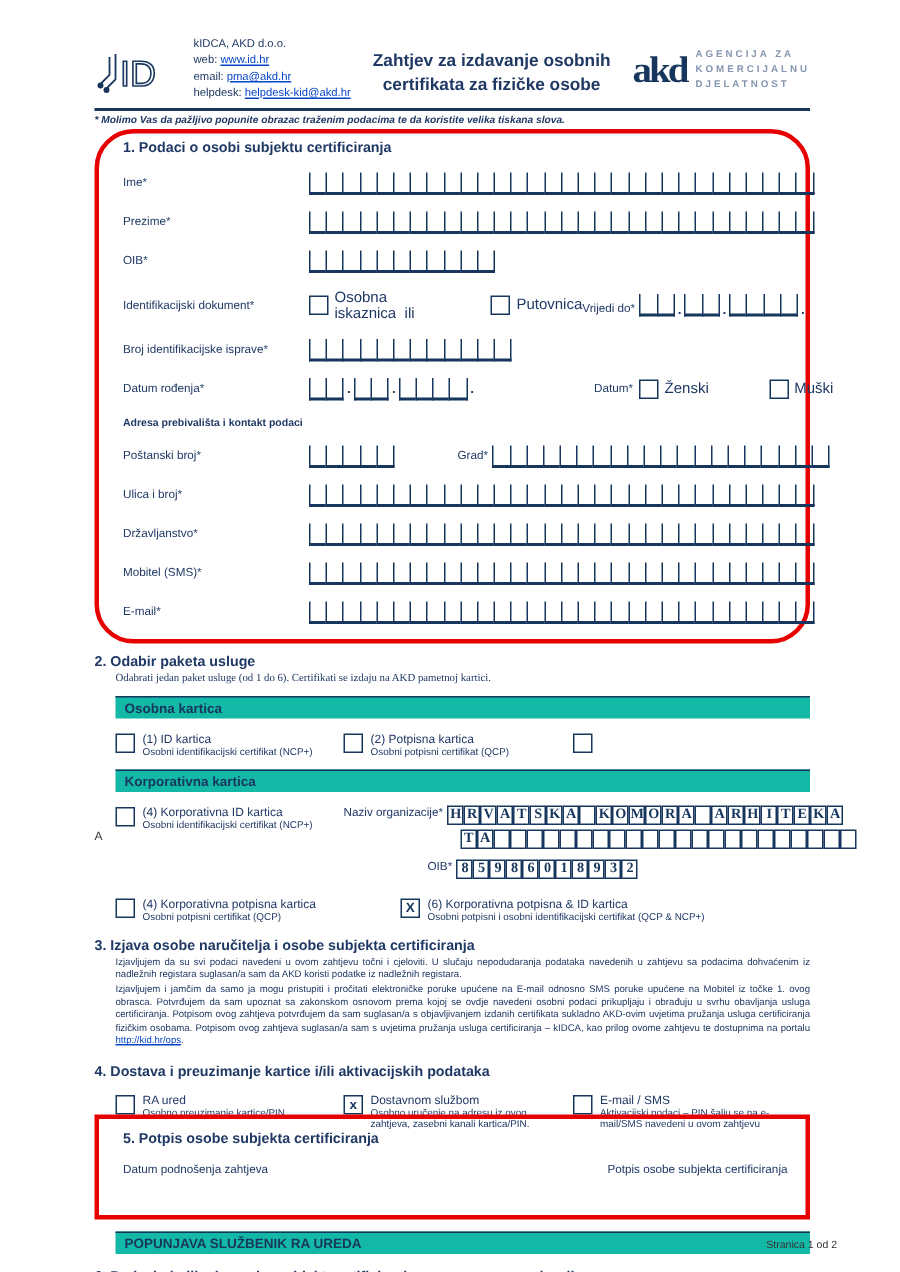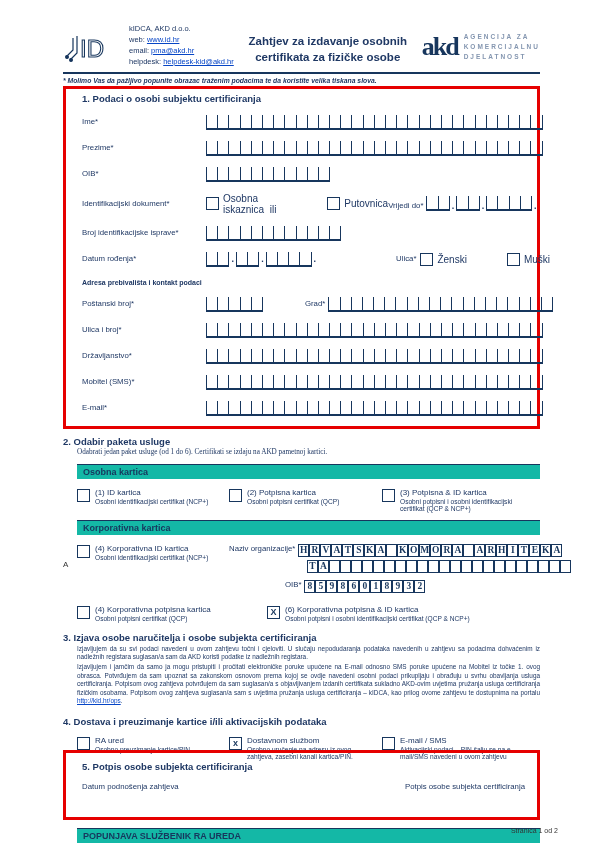--- a/index.html
+++ b/index.html
@@ -13,21 +13,21 @@
   .orgtxt .lbl{color:#1F3864;}
   .orgtxt a{color:#0645c6;text-decoration:underline;}
   .hdr-title{flex:1;text-align:center;font-size:11.5px;color:#1F3864;font-weight:600;margin-top:12px;line-height:1.35;}
   .akd{display:flex;align-items:center;gap:6px;margin-top:10px;}
   .akd-mark{font-family:"Liberation Serif",serif;font-weight:bold;font-size:26px;color:#17365D;letter-spacing:-2px;transform:scaleY(.95);}
   .akd-txt{font-size:6.5px;letter-spacing:2px;color:#8496B0;line-height:1.5;font-weight:bold;}
   .hdr-rule{border-bottom:2.2px solid #17365D;margin-top:4px;}
   .note{font-size:6.8px;font-style:italic;font-weight:bold;margin:3px 0 2px 0;}
   
   .redbox{border:3px solid #E60000;}
-  .redbox1{padding:4px 0 10px 16px;}
+  .redbox1{padding:4px 0 10px 16px;border-radius:26px;}
   .redbox5{margin-top:-10px;background:transparent;padding:2px 12px 26px 16px;position:relative;}
   
   .sec-title{font-size:9.5px;font-weight:bold;color:#1F3864;}
   .sec-sub{font-size:7.2px;margin:1px 0 0 14px;font-family:Liberation Serif, serif;}
   
   .frow{display:flex;align-items:center;margin-top:11px;}
   .flabel{width:124px;font-size:7.8px;flex:none;padding-bottom:1px;}
   .subhead{font-size:7px;font-weight:bold;margin-top:12px;}
   
   .comb{display:inline-flex;align-items:flex-end;}
@@ -251,21 +251,21 @@
         </span>
         <span class="dot">.</span>
       <span class="comb">
           <span class="cell">&nbsp;</span>
           <span class="cell">&nbsp;</span>
           <span class="cell">&nbsp;</span>
           <span class="cell">&nbsp;</span>
         </span>
         <span class="dot">.</span>
       <span style="margin-left:78px;display:inline-flex;align-items:center;">
-        <span class="flabel" style="width:auto;margin-right:4px;">Ulica*</span>
+        <span class="flabel" style="width:auto;margin-right:4px;">Datum*</span>
         <span class="cb"></span>
         <span class="cblbl">Ženski</span>
         <span class="cb" style="margin-left:40px;"></span>
         <span class="cblbl">Muški</span>
       </span>
     </div>
 
     <div class="subhead">Adresa prebivališta i kontakt podaci</div>
 
     <div class="frow">
@@ -459,24 +459,20 @@
       </div>
       <div class="opt col2">
         <span class="cb"></span>
         <span class="opt-txt">
             <div class="opt-lbl">(2) Potpisna kartica</div>
         <div class="opt-desc">Osobni potpisni certifikat (QCP)</div>
           </span>
       </div>
       <div class="opt col3">
         <span class="cb"></span>
-        <span class="opt-txt">
-            <div class="opt-lbl">(3) Potpisna &amp; ID kartica</div>
-        <div class="opt-desc">Osobni potpisni i osobni identifikacijski certifikat (QCP &amp; NCP+)</div>
-          </span>
       </div>
     </div>
 
     <div class="band">Korporativna kartica</div>
 
     <div class="optrow corp">
       <span class="margin-letter">A</span>
       <div class="opt col1">
         <span class="cb"></span>
         <span class="opt-txt">

